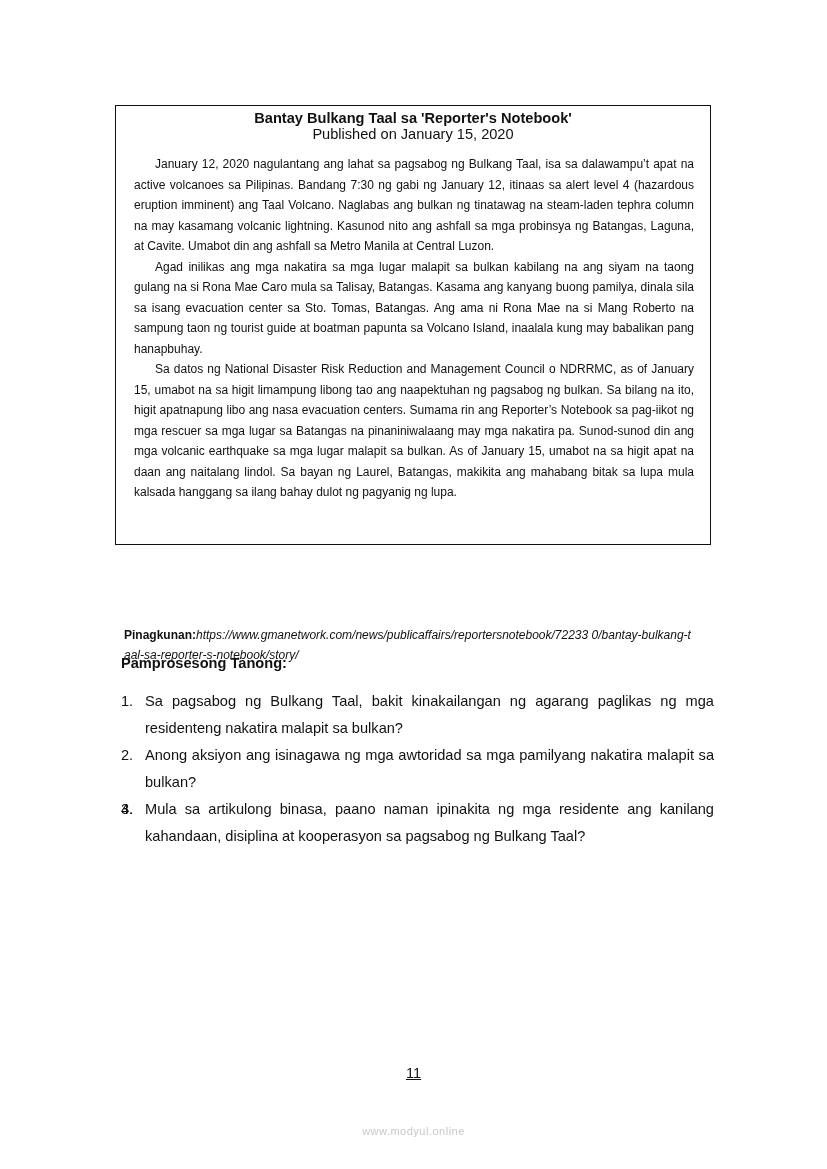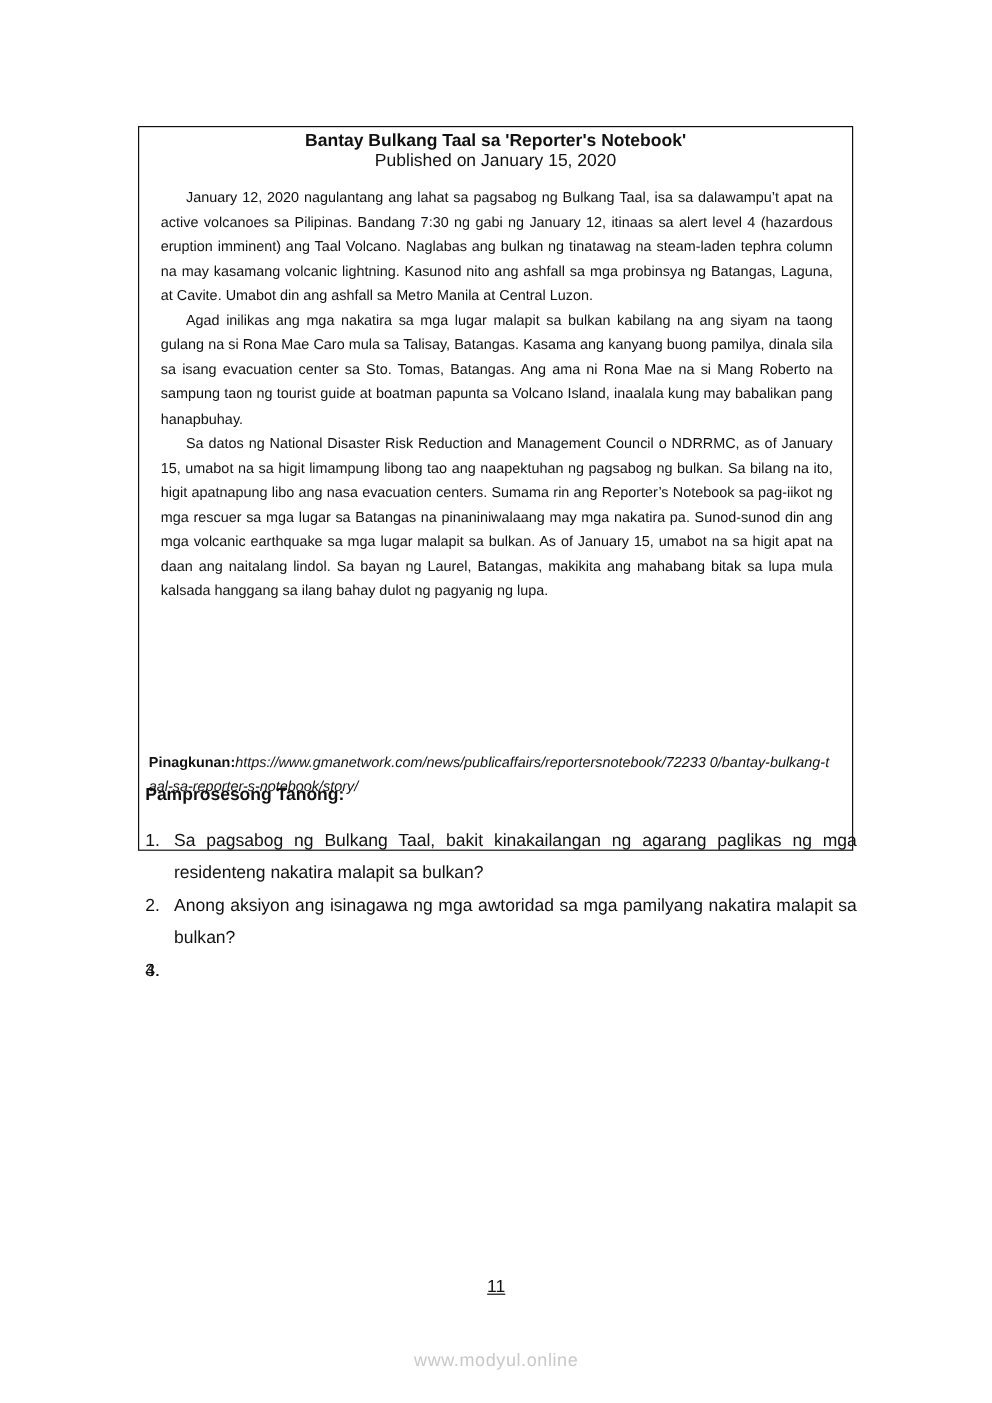--- a/index.html
+++ b/index.html
@@ -1,19 +1,19 @@
 <!DOCTYPE html>
 <html><head>
 <meta charset="utf-8">
 <style>
   html, body { margin: 0; padding: 0; background: #ffffff; }
   body { width: 827px; height: 1169px; position: relative; overflow: hidden;
          font-family: "Liberation Sans", sans-serif; color: #111; }
   .article-box {
-    position: absolute; left: 115px; top: 105px; width: 596px; height: 604px;
+    position: absolute; left: 115px; top: 105px; width: 596px; height: 440px;
     border: 1.3px solid #111; box-sizing: border-box;
   }
   .article-title { position: absolute; left: 0; right: 0; top: 3px; text-align: center;
     font-weight: bold; font-size: 14.6px; line-height: 18px; }
   .article-date { position: absolute; left: 0; right: 0; top: 19px; text-align: center;
     font-size: 14.6px; line-height: 18px; }
   .article-body { position: absolute; left: 18px; right: 16px; top: 48px;
     font-size: 12px; line-height: 20.5px; text-align: justify; }
   .article-body p { margin: 0; text-indent: 21px; }
   .source { position: absolute; left: 8px; right: 14px; top: 485px;
@@ -22,21 +22,21 @@
   .source i { font-style: italic; word-break: break-all; }
   .questions-heading { position: absolute; left: 121px; top: 655px;
     font-weight: bold; font-size: 14.6px; text-align: right; }
   .questions { position: absolute; left: 121px; top: 688px; width: 593px;
     margin: 0; padding: 0; list-style: none; font-size: 14.6px; line-height: 26.5px; }
   .questions li { position: relative; padding-left: 24px; text-align: justify; margin-bottom: 1px; }
   .questions .num { position: absolute; left: 0; top: 0; }
   .page-number { position: absolute; left: 0; right: 0; top: 1065px; text-align: center;
     font-size: 14.6px; text-decoration: underline; }
   .watermark { position: absolute; left: 0; right: 0; top: 1125px; text-align: center;
-    font-size: 15px; color: #c8c8c8; letter-spacing: 0.5px; }
+    font-size: 11px; color: #c8c8c8; letter-spacing: 0.5px; }
 </style>
 </head>
 <body>
 
 <div class="article-box">
   <div class="article-title">Bantay Bulkang Taal sa 'Reporter's Notebook'</div>
   <div class="article-date">Published on January 15, 2020</div>
   <div class="article-body">
     <p>January 12, 2020 nagulantang ang lahat sa pagsabog ng Bulkang Taal, isa sa dalawampu’t apat na active volcanoes sa Pilipinas. Bandang 7:30 ng gabi ng January 12, itinaas sa alert level 4 (hazardous eruption imminent) ang Taal Volcano. Naglabas ang bulkan ng tinatawag na steam-laden tephra column na may kasamang volcanic lightning. Kasunod nito ang ashfall sa mga probinsya ng Batangas, Laguna, at Cavite. Umabot din ang ashfall sa Metro Manila at Central Luzon.</p>
     <p>Agad inilikas ang mga nakatira sa mga lugar malapit sa bulkan kabilang na ang siyam na taong gulang na si Rona Mae Caro mula sa Talisay, Batangas. Kasama ang kanyang buong pamilya, dinala sila sa isang evacuation center sa Sto. Tomas, Batangas. Ang ama ni Rona Mae na si Mang Roberto na sampung taon ng tourist guide at boatman papunta sa Volcano Island, inaalala kung may babalikan pang hanapbuhay.</p>
@@ -56,17 +56,18 @@
   </li>
   <li>
     <span class="num">2.</span>
     <span>Anong aksiyon ang isinagawa ng mga awtoridad sa mga pamilyang nakatira malapit sa bulkan?</span>
   </li>
   <li>
     <span class="num">3.</span>
   </li>
   <li>
     <span class="num">4.</span>
+    <span>Mula sa artikulong binasa, paano naman ipinakita ng mga residente ang kanilang kahandaan, disiplina at kooperasyon sa pagsabog ng Bulkang Taal?</span>
   </li>
 </ol>
 
 <div class="page-number">11</div>
 <div class="watermark">www.modyul.online</div>
 
 </body></html>

